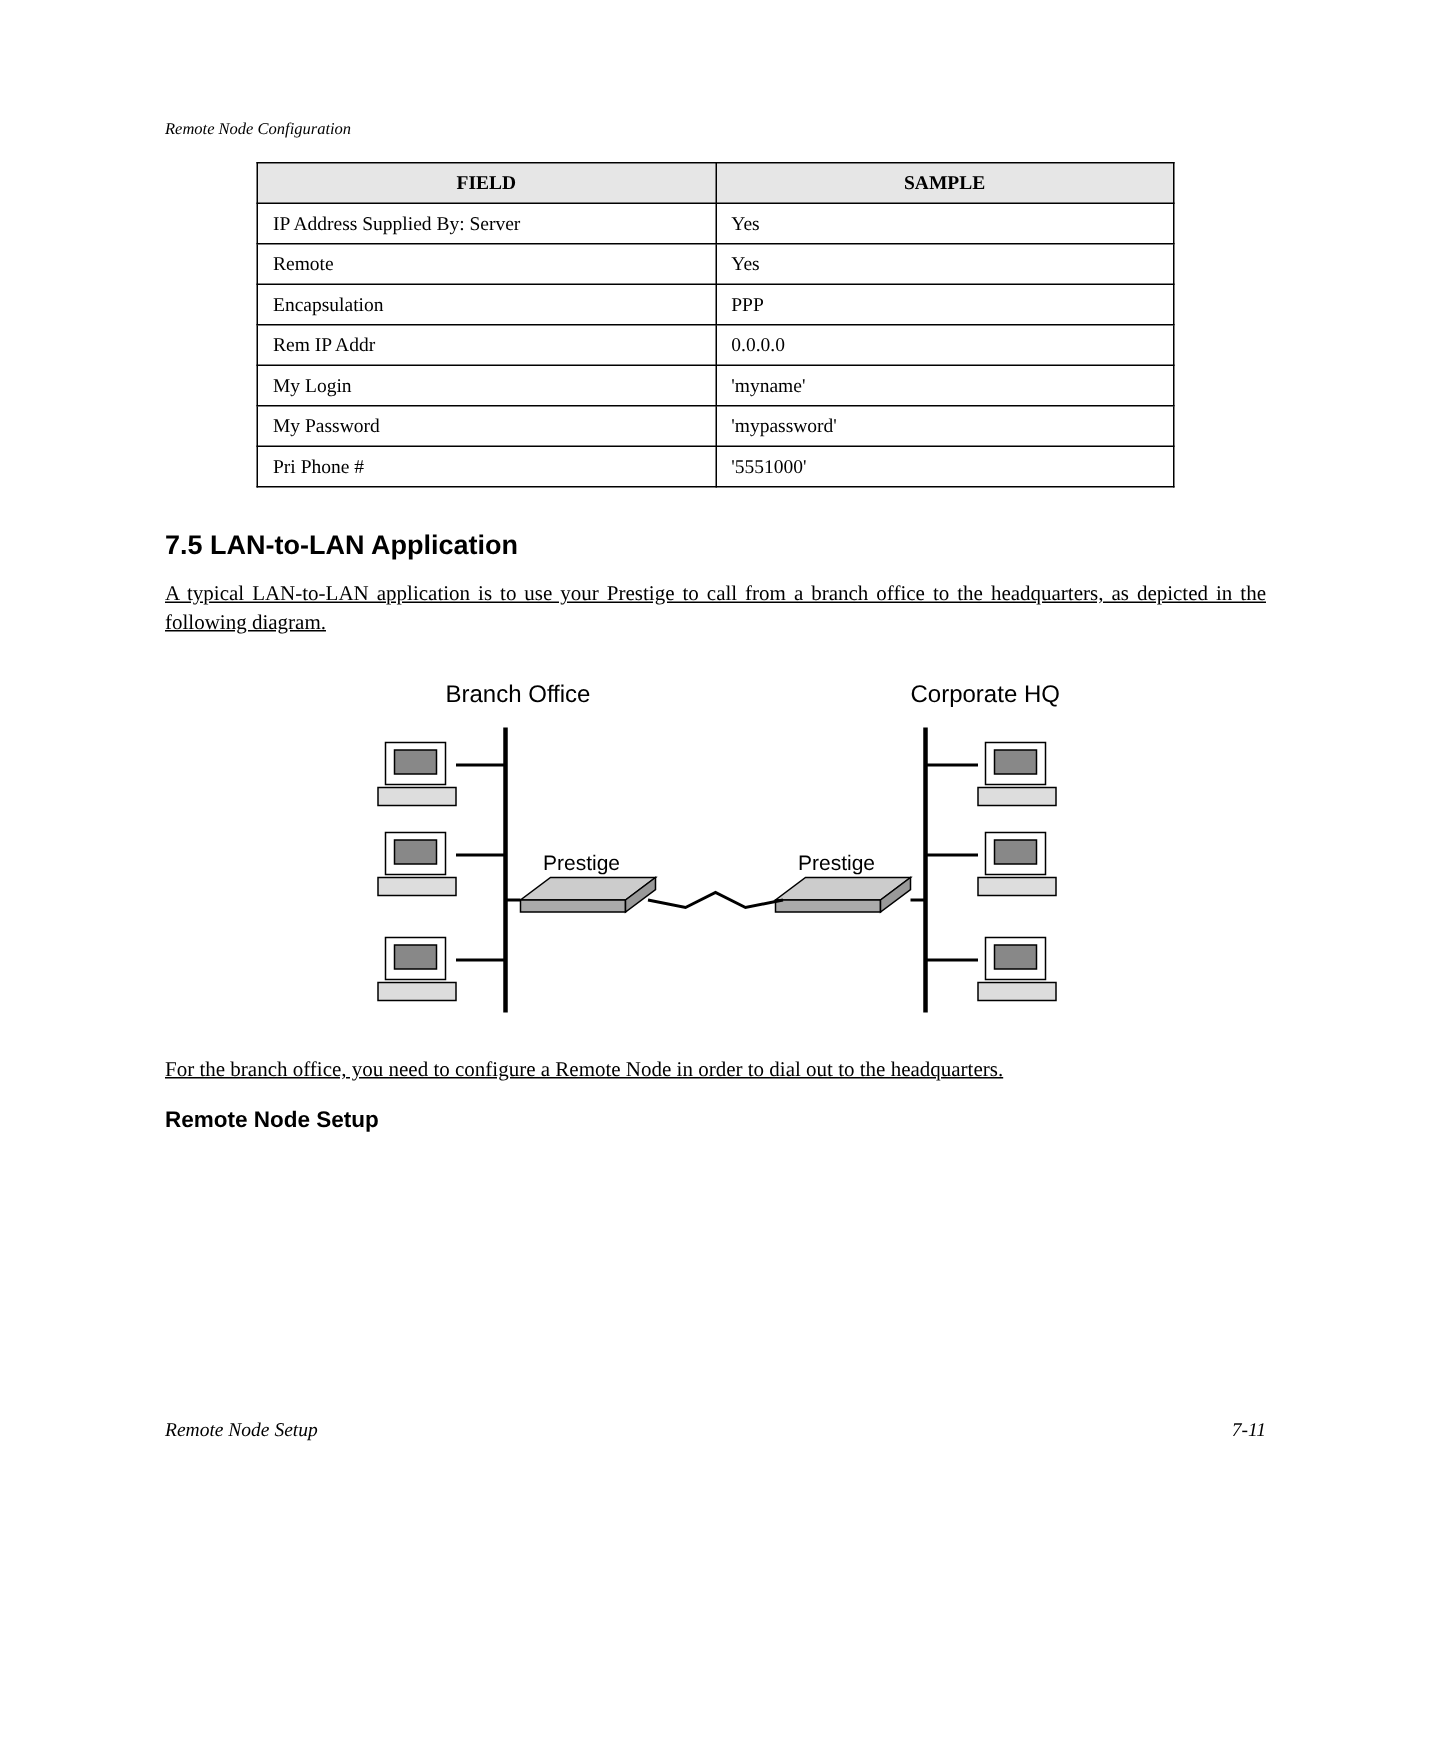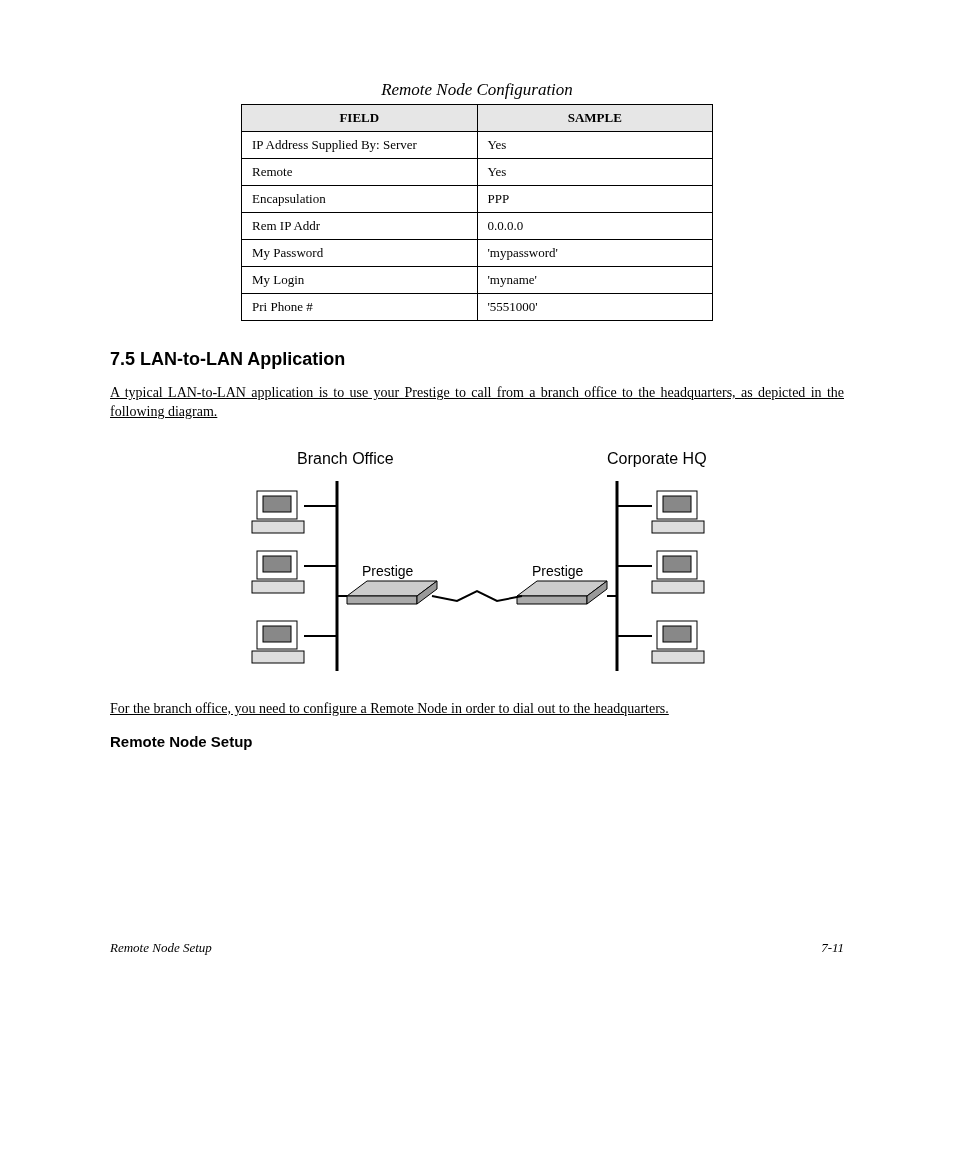--- a/index.html
+++ b/index.html
@@ -7,33 +7,33 @@
       padding: 0;
       font-family: "Times New Roman", serif;
       background: #fff;
       color: #000;
       width: 954px;
     }
     .page {
       padding: 80px 110px 60px 110px;
     }
     .header-line {
-      text-align: center;
-      font-size: 17px;
+      text-align: left;
+      font-size: 11px;
       font-style: italic;
     }
     .table-caption {
       text-align: center;
       font-size: 14px;
       margin-bottom: 10px;
     }
     table.fields {
       border-collapse: collapse;
-      width: 472px;
-      margin: 4px auto 28px auto;
+      width: 612px;
+      margin: 16px auto 28px auto;
     }
     table.fields th, table.fields td {
       border: 1px solid #000;
       font-size: 13px;
       padding: 4px 10px;
       height: 18px;
       text-align: left;
       vertical-align: middle;
     }
     table.fields th {
@@ -100,26 +100,26 @@
         </tr>
     <tr>
           <td class="left">Encapsulation</td>
           <td class="right">PPP</td>
         </tr>
     <tr>
           <td class="left">Rem IP Addr</td>
           <td class="right">0.0.0.0</td>
         </tr>
     <tr>
+          <td class="left">My Login</td>
+          <td class="right">'myname'</td>
+        </tr>
+    <tr>
           <td class="left">My Password</td>
           <td class="right">'mypassword'</td>
-        </tr>
-    <tr>
-          <td class="left">My Login</td>
-          <td class="right">'myname'</td>
         </tr>
     <tr>
           <td class="left">Pri Phone #</td>
           <td class="right">'5551000'</td>
         </tr>
   </tbody>
     </table>
 
   <div class="section-heading">7.5  LAN-to-LAN Application</div>
   <p class="body">A typical LAN-to-LAN application is to use your Prestige to call from a branch office to the headquarters, as depicted in the following diagram.</p>

